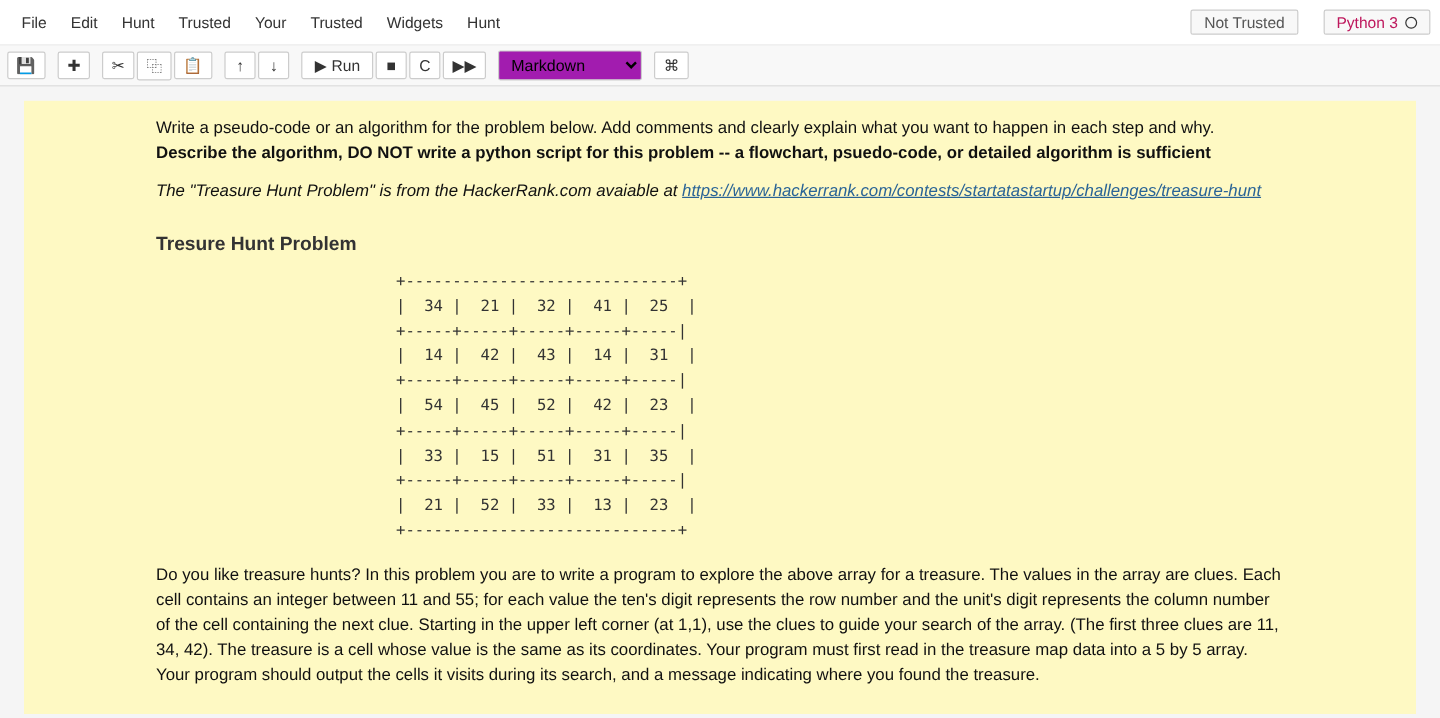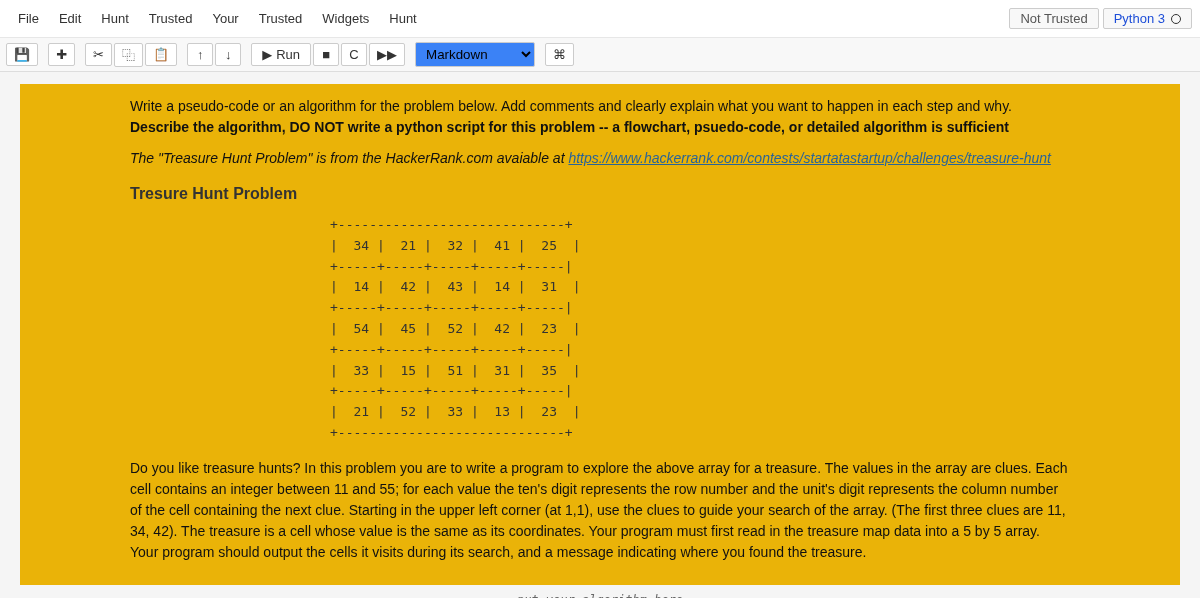--- a/index.html
+++ b/index.html
@@ -1,34 +1,34 @@
 <!DOCTYPE html>
 <html><head>
 <meta charset="utf-8">
 <style>
 * { margin: 0; padding: 0; box-sizing: border-box; }
 body { font-family: "Helvetica Neue", Helvetica, Arial, sans-serif; font-size: 13px; background: #f5f5f5; color: #333; width: 1200px; }
 .menubar { background: #fff; border-bottom: 1px solid #e7e7e7; display: flex; align-items: center; height: 38px; padding: 15px 8px; }
 .menubar .menu-item { padding: 4px 10px; cursor: pointer; color: #333; }
-.menubar .right { margin-left: auto; display: flex; align-items: center; gap: 4px; }
+.menubar .right { margin-left: auto; display: flex; align-items: center; gap: 21px; }
 .not-trusted { border: 1px solid #ccc; padding: 2px 10px; border-radius: 2px; color: #555; background: #f8f8f8; }
-.kernel-ind { border: 1px solid #ccc; padding: 2px 10px; border-radius: 2px; color: #1d4ed8; background: #f8f8f8; display: flex; align-items: center; gap: 6px; }
+.kernel-ind { border: 1px solid #ccc; padding: 2px 10px; border-radius: 2px; color: #be185d; background: #f8f8f8; display: flex; align-items: center; gap: 6px; }
 .kernel-dot { width: 10px; height: 10px; border: 1px solid #333; border-radius: 50%; display: inline-block; }
 .toolbar { background: #f8f8f8; border-bottom: 1px solid #ddd; display: flex; align-items: center; height: 34px; padding: 0 6px; gap: 2px; }
 .tbtn { border: 1px solid #ccc; background: #fff; padding: 3px 7px; border-radius: 2px; cursor: pointer; color: #333; min-width: 26px; text-align: center; }
 .tbtn.run { display: flex; align-items: center; gap: 4px; padding: 3px 10px; }
-.tsel { border: 1px solid #ccc; background: #3b82f6; padding: 3px 6px; border-radius: 2px; min-width: 120px; }
+.tsel { border: 1px solid #ccc; background: #a21caf; padding: 3px 6px; border-radius: 2px; min-width: 120px; }
 .tgap { width: 6px; }
 .content { padding: 12px 20px; }
-.cell { background: #eab308; padding: 12px 110px 12px 110px; margin-bottom: 8px; }
+.cell { background: #fef9c3; padding: 12px 110px 12px 110px; margin-bottom: 8px; }
 .rendered p { margin: 0 0 10px 0; line-height: 1.5; font-size: 14px; color: #111; }
 .rendered em { font-style: italic; }
 .rendered a { color: #2a6496; text-decoration: underline; }
 .rendered strong, .rendered b { font-weight: bold; }
-.rendered h3 { font-size: 16px; font-weight: bold; margin: 16px 0 12px 0; }
+.rendered h3 { font-size: 16px; font-weight: bold; margin: 26px 0 12px 0; }
 pre.ascii { font-family: monospace; font-size: 13px; line-height: 1.6; color: #333; white-space: pre; margin: 6px 0 14px 200px; }
 .code-hint { font-family: monospace; font-style: italic; color: #666; font-size: 12px; text-align: center; margin-top: 6px;}
 .icon { display:inline-block; }
 </style>
 </head>
 <body>
 
 <div class="menubar">
   <div class="menu-item">File</div>
   <div class="menu-item">Edit</div>

